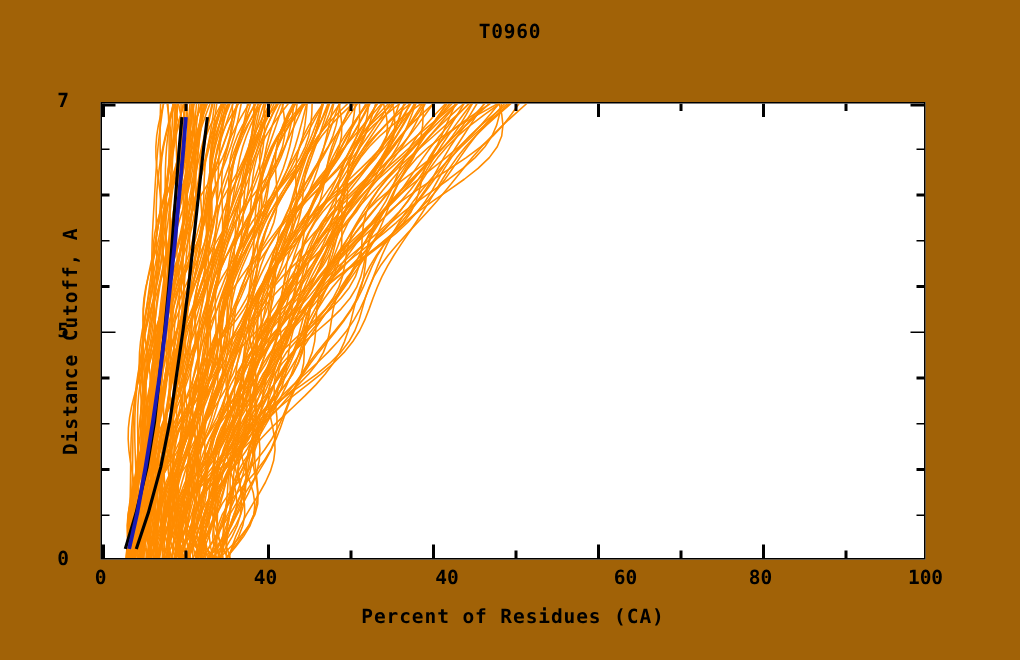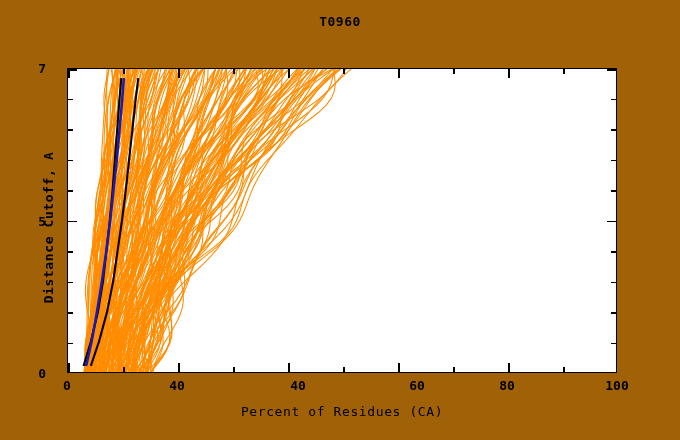--- a/index.html
+++ b/index.html
@@ -80,21 +80,21 @@
     text-align: right;
     white-space: nowrap;
   }
   #x-axis-title {
     position: absolute;
     left: 67px;
     width: 550px;
     top: 404px;
     text-align: center;
     font-size: 13px;
-    font-weight: normal;
+    font-weight: bold;
     letter-spacing: 0.6px;
     font-family: "DejaVu Sans Mono", "Liberation Mono", monospace;
   }
   #y-axis-title {
     position: absolute;
     left: -82px;
     top: 220px;
     width: 260px;
     text-align: center;
     font-size: 13px;

